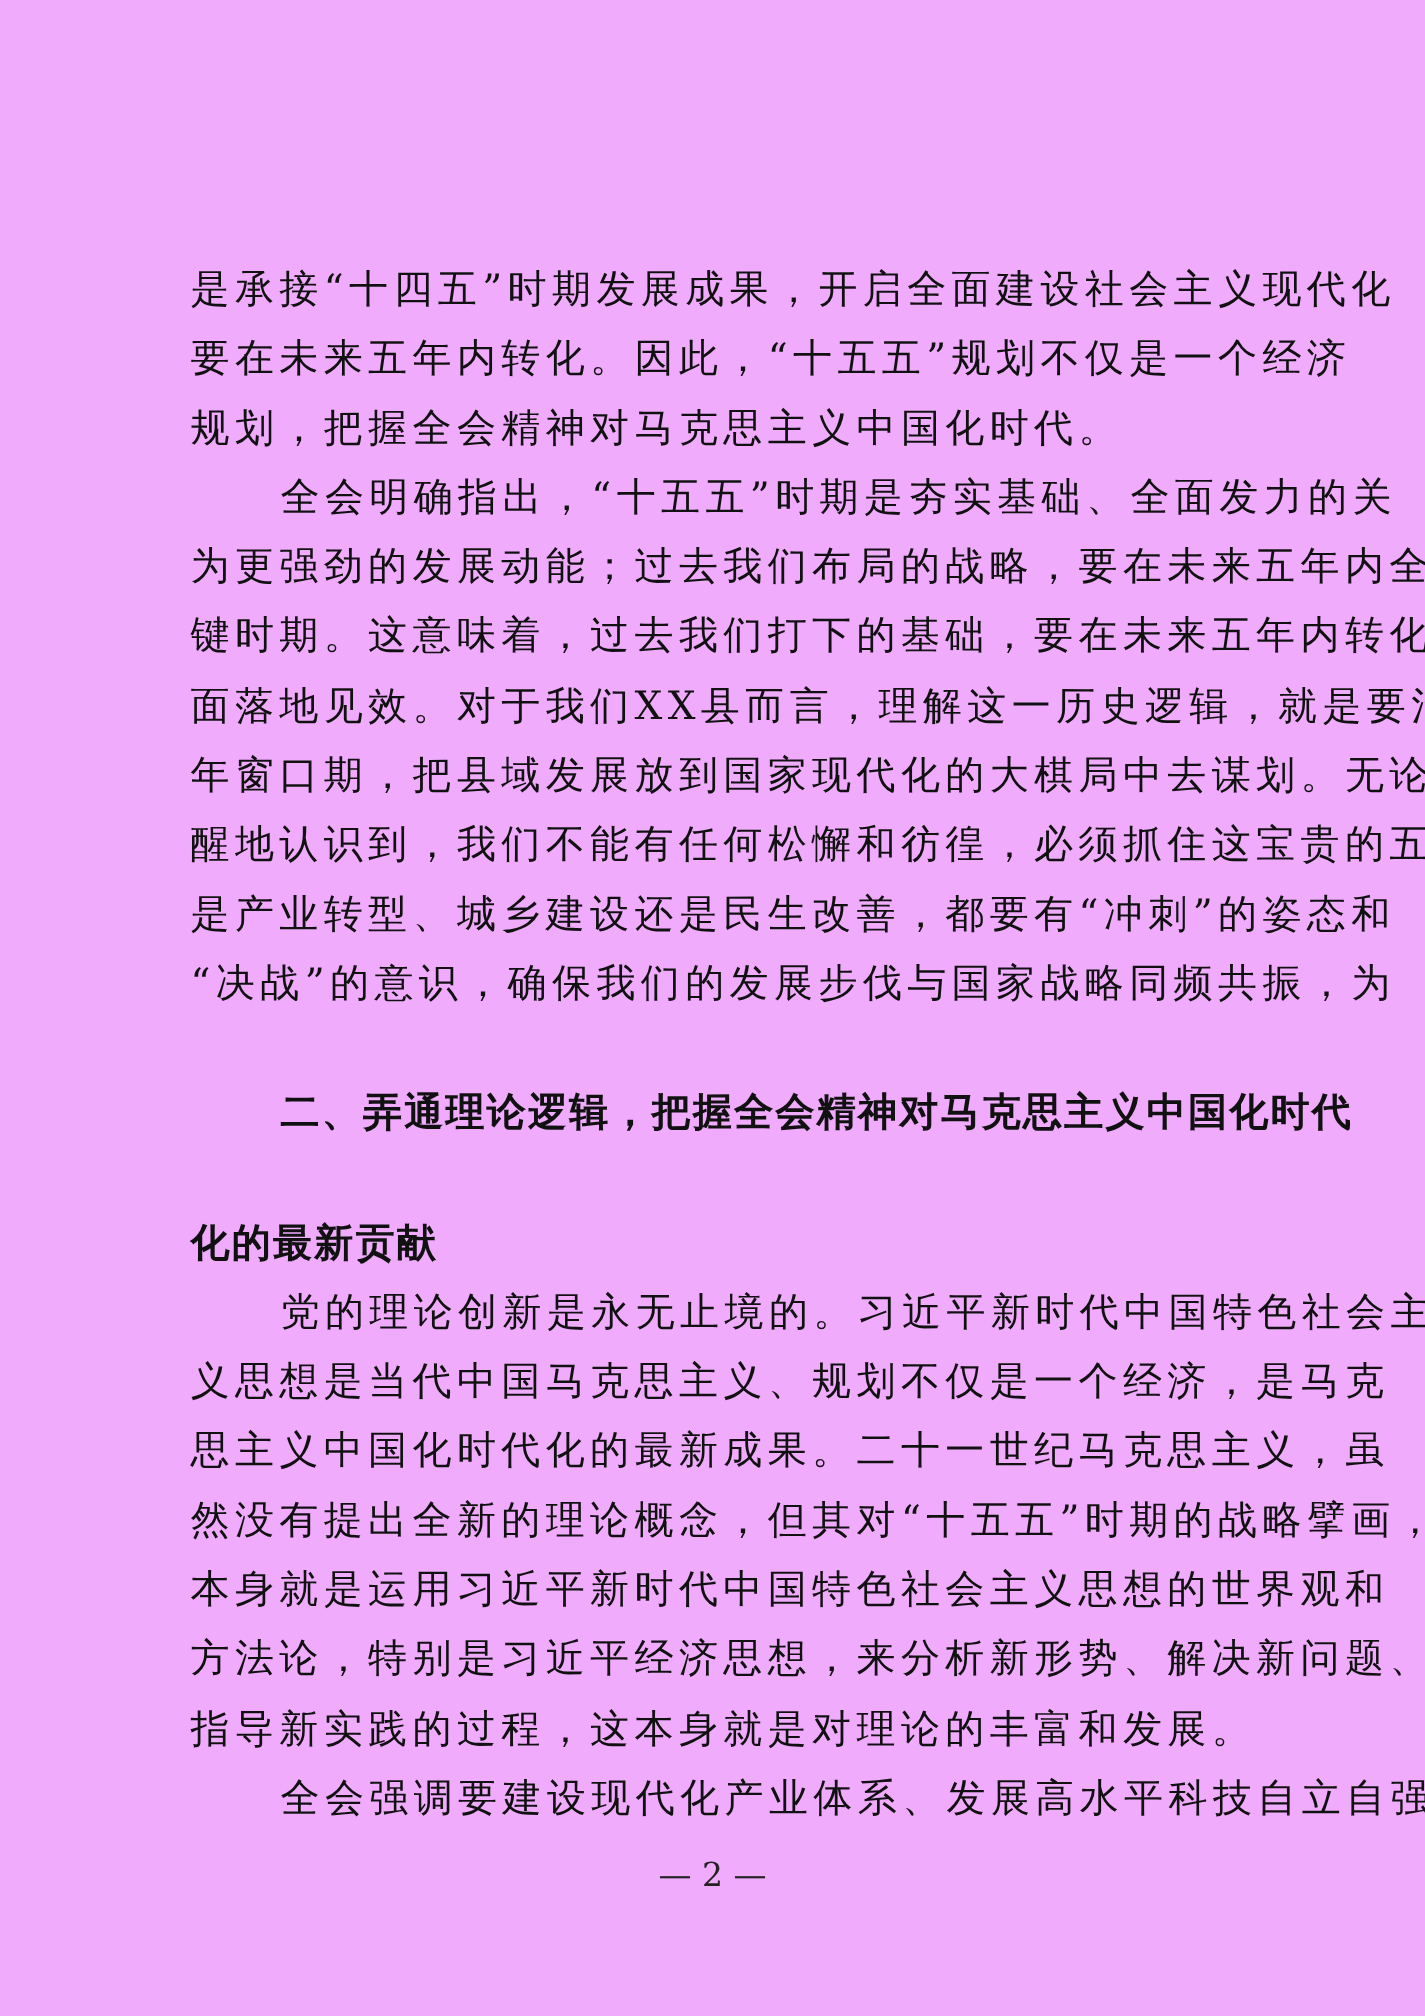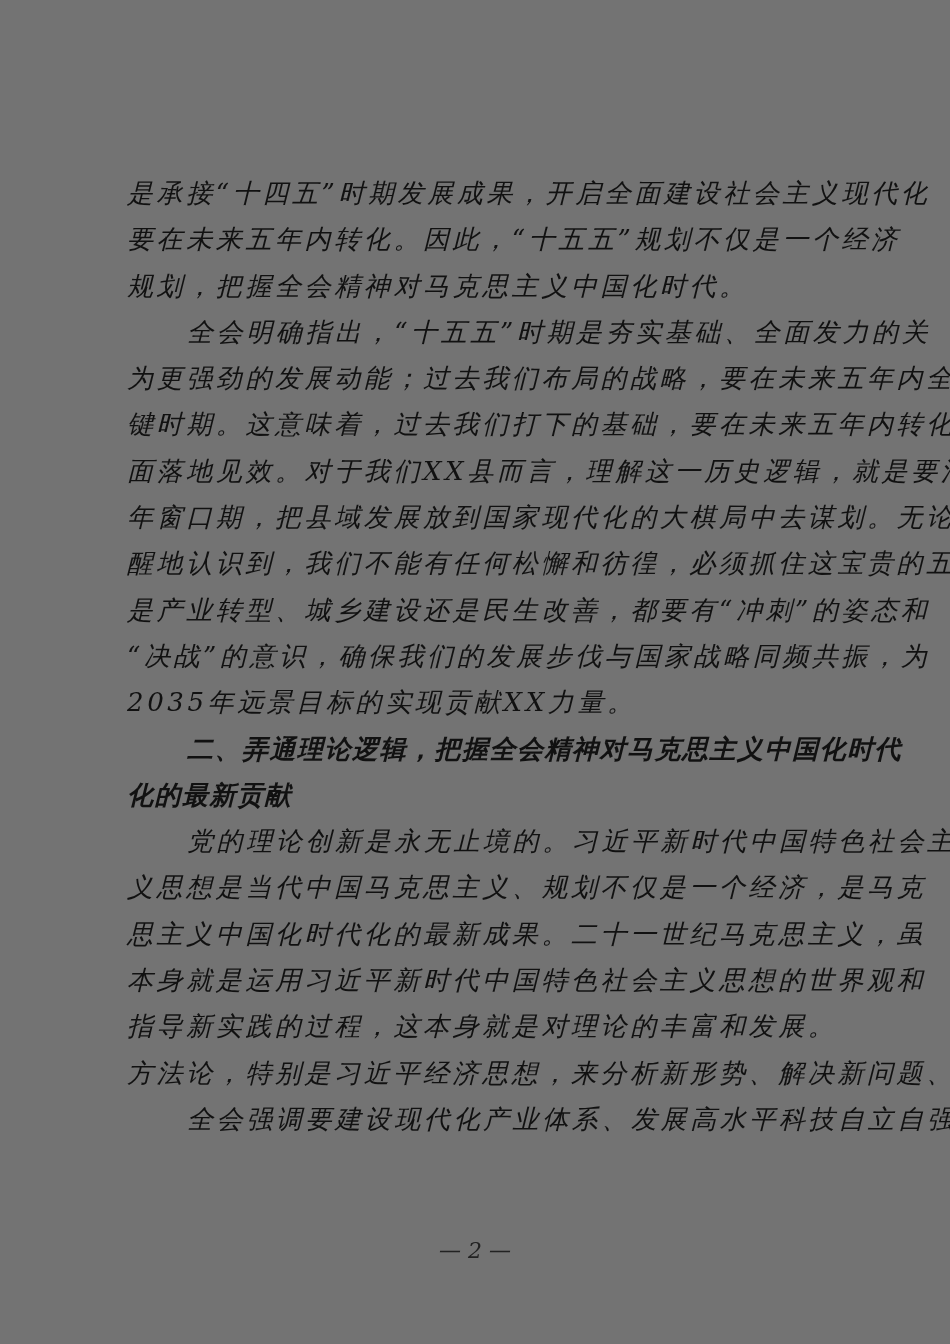--- a/index.html
+++ b/index.html
@@ -1,27 +1,27 @@
 <!DOCTYPE html>
 <html><head>
 <meta charset="utf-8">
 <style>
   html, body { margin: 0; padding: 0; background: #ffffff; }
   body { width: 950px; height: 1344px; position: relative; overflow: hidden; }
   .page {
-    position: absolute; left: 0; top: 0; width: 950px; height: 1344px; background: #737373; font-style: italic;
+    position: absolute; left: 0; top: 0; width: 950px; height: 1344px; background: #f0abfc;
   }
   .content {
     position: absolute; left: 127px; top: 170px; width: 710px;
     font-family: "DejaVu Serif", "Liberation Serif", serif;
     font-size: 26px; color: #111; line-height: 46.3px;
   }
   .line { display: block; white-space: nowrap; height: 46.3px; letter-spacing: 3.6px; }
   .line.indent { padding-left: 60px; }
-  .line.head { font-family: "DejaVu Sans", "Liberation Sans", sans-serif; font-weight: bold; letter-spacing: 1.5px; }
+  .line.head { font-family: "DejaVu Sans", "Liberation Sans", sans-serif; font-weight: bold; letter-spacing: 1.5px; margin-top: 40px; }
   .footer {
     position: absolute; top: 1238px; left: 0; width: 950px; text-align: center;
     font-family: "DejaVu Serif", "Liberation Serif", serif; font-size: 22px; color: #222;
   }
 </style>
 </head>
 <body>
 
 <div class="page">
   <div class="content">
@@ -31,28 +31,28 @@
     <span class="line">规划，把握全会精神对马克思主义中国化时代。</span>
 
     <span class="line indent">全会明确指出，“十五五”时期是夯实基础、全面发力的关</span>
     <span class="line">为更强劲的发展动能；过去我们布局的战略，要在未来五年内全</span>
     <span class="line">键时期。这意味着，过去我们打下的基础，要在未来五年内转化</span>
     <span class="line">面落地见效。对于我们XX县而言，理解这一历史逻辑，就是要清</span>
     <span class="line">年窗口期，把县域发展放到国家现代化的大棋局中去谋划。无论</span>
     <span class="line">醒地认识到，我们不能有任何松懈和彷徨，必须抓住这宝贵的五</span>
     <span class="line">是产业转型、城乡建设还是民生改善，都要有“冲刺”的姿态和</span>
     <span class="line">“决战”的意识，确保我们的发展步伐与国家战略同频共振，为</span>
-    <span class="line">2035年远景目标的实现贡献XX力量。</span>
 
     <span class="line indent head">二、弄通理论逻辑，把握全会精神对马克思主义中国化时代</span>
     <span class="line head">化的最新贡献</span>
 
     <span class="line indent">党的理论创新是永无止境的。习近平新时代中国特色社会主</span>
     <span class="line">义思想是当代中国马克思主义、规划不仅是一个经济，是马克</span>
     <span class="line">思主义中国化时代化的最新成果。二十一世纪马克思主义，虽</span>
+    <span class="line">然没有提出全新的理论概念，但其对“十五五”时期的战略擘画，</span>
     <span class="line">本身就是运用习近平新时代中国特色社会主义思想的世界观和</span>
+    <span class="line">方法论，特别是习近平经济思想，来分析新形势、解决新问题、</span>
     <span class="line">指导新实践的过程，这本身就是对理论的丰富和发展。</span>
-    <span class="line">方法论，特别是习近平经济思想，来分析新形势、解决新问题、</span>
 
     <span class="line indent">全会强调要建设现代化产业体系、发展高水平科技自立自强、</span>
   </div>
   <div class="footer">— 2 —</div>
 </div>
 
 </body></html>

